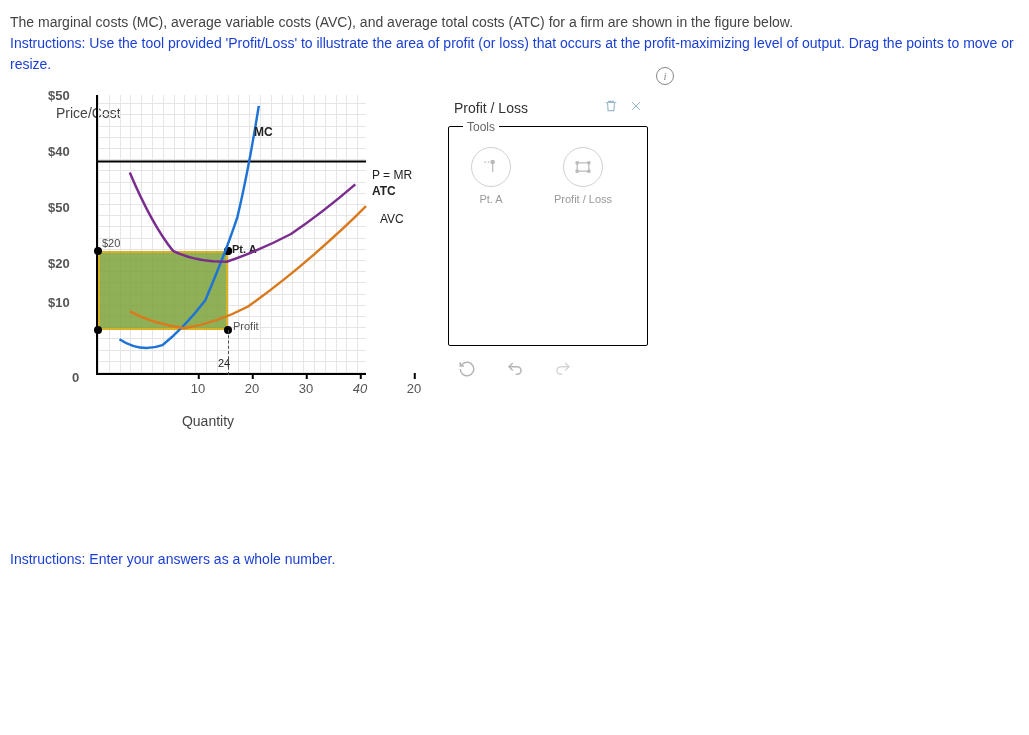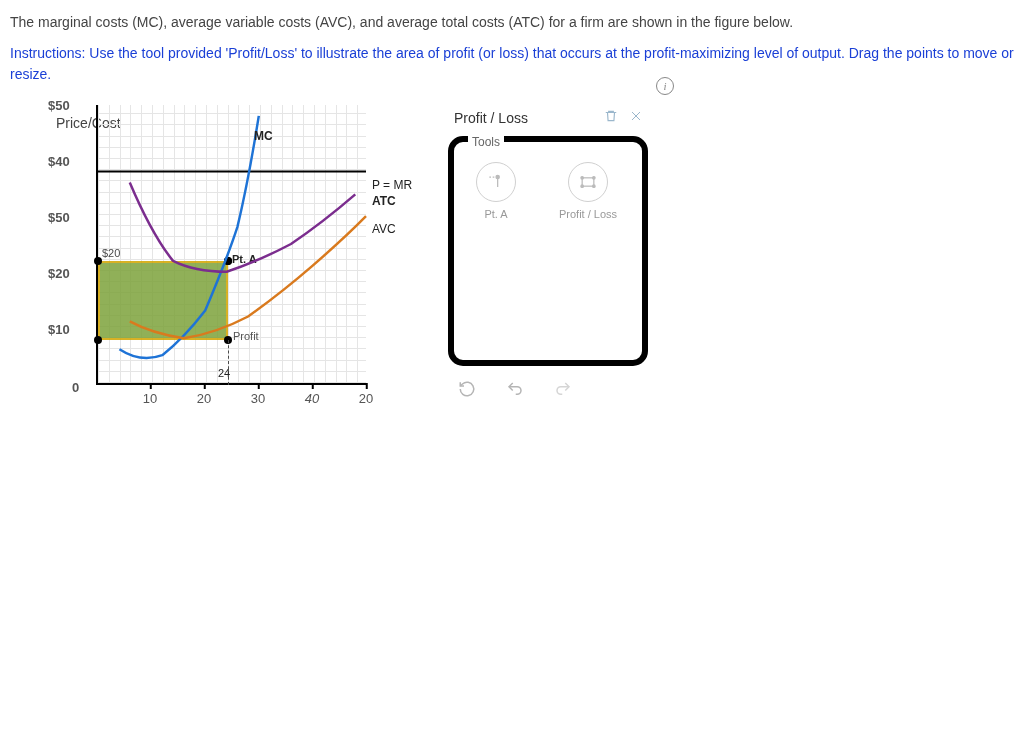--- a/index.html
+++ b/index.html
@@ -4,21 +4,21 @@
 <style>
   * { box-sizing: border-box; margin: 0; padding: 0; }
   body {
     font-family: Arial, Helvetica, sans-serif;
     font-size: 14px;
     color: #333;
     padding: 12px 10px;
     width: 1029px;
     background: #fff;
   }
-  .intro { color: #444; margin-bottom: 10px; line-height: 1.5; }
+  .intro { color: #444; line-height: 1.5; }
   .instructions-blue {
     color: #1a3fd6;
     margin-bottom: 6px;
     line-height: 1.5;
   }
   .instructions-blue b { font-weight: normal; }
 
   .canvas-row {
     display: flex;
     align-items: flex-start;
@@ -74,21 +74,21 @@
     top: 0;
     width: 270px;
     height: 280px;
     border-left: 2px solid #000;
     border-bottom: 2px solid #000;
     background-image:
       repeating-linear-gradient(to right, #e5e5e5 0, #e5e5e5 1px, transparent 1px, transparent 10.8px),
       repeating-linear-gradient(to top, #e5e5e5 0, #e5e5e5 1px, transparent 1px, transparent 11.2px);
   }
   .ytick { position: absolute; left: 10px; width: 40px; font-size: 13px; color:#555;font-weight:bold; }
-  .xtick { position: absolute; top: 286px; font-size: 13px; color:#555; text-align:center; transform:translateX(-50%);}
+  .xtick { position: absolute; top: 286px; font-size: 13px; color:#555; text-align:center; transform:translateX(-50%);margin-left:48px;}
   .xtick::before { content:""; position:absolute; top:-8px; left:50%; width:0; height:6px; border-left:2px solid #000;}
 
   
   .profit-rect {
     position: absolute;
     background: #7da33b;
     opacity: 0.85;
     border: 2px solid #d2a400;
   }
   .handle {
@@ -124,22 +124,22 @@
     display:flex;
     justify-content: space-between;
     align-items:center;
     padding: 4px 6px 10px 6px;
     font-size: 14px;
     color:#333;
   }
   .panel-title .icons { display:flex; gap:12px; }
   .panel-title .ico { color:#9bb7cc; font-size:14px; }
   .tool-fieldset {
-    border: 6px solid #000000;
-    border-radius: 15px;
+    border: 1px solid #000000;
+    border-radius: 2px;
     padding: 12px 5px 140px 10px;
   }
   .tool-fieldset .legend {
     font-size: 12px;
     color:#666;
     background:#fff;
     padding:0 4px;
     position:relative;
     top:-21px;
     left:4px;
@@ -203,21 +203,21 @@
   <span class="info-icon">i</span>
 
   <div class="chart-wrap">
     <div class="y-title">Price/Cost</div>
     <div class="chart-area">
 
       <div class="ytick" style="top:-7px;"><span>$50</span></div>
       <div class="ytick" style="top:49px;"><span>$40</span></div>
       <div class="ytick" style="top:105px;"><span>$50</span></div>
       <div class="ytick" style="top:161px;"><span>$20</span></div>
-      <div class="ytick" style="top:217px;"><span>$10</span></div>
+      <div class="ytick" style="top:200px;"><span>$10</span></div>
       <div class="ytick" style="top:275px; left:34px;"><span>0</span></div>
 
       <div class="xtick" style="left:112px;">10</div>
       <div class="xtick" style="left:166px;">20</div>
       <div class="xtick" style="left:220px;">30</div>
       <div class="xtick" style="left:274px;font-style:italic;">40</div>
       <div class="xtick" style="left:328px;">20</div>
 
       <div class="plot">
 
@@ -241,25 +241,26 @@
 
           <path d="M21.6,246 Q43,260 64.8,252 Q86.4,235 108,207 Q129.6,156 140.4,123 Q151.2,78 162,11" stroke="#1e73d6" stroke-width="2.5" fill="none"></path>
 
           <path d="M32,78 Q54,130 75.6,157 Q97.2,168 129.6,168 Q162,157 194.4,140 Q226.8,118 259.2,90" stroke="#7b2d8e" stroke-width="2.5" fill="none"></path>
 
           <path d="M32,218 Q54,230 86.4,235 Q118.8,230 151.2,213 Q183.6,190 216,162 Q248.4,134 270,112" stroke="#d97a1e" stroke-width="2.5" fill="none"></path>
         </svg>
 
       </div>
 
-      <div class="curve-label" style="left:216px; top:24px;">MC</div>
+      <div class="curve-label" style="left:216px; top:30px;">MC</div>
       <div class="curve-label" style="left:334px; top:73px; font-weight:normal;">P = MR</div>
       <div class="curve-label" style="left:334px; top:89px; font-weight:bold;">ATC</div>
-      <div class="curve-label" style="left:334px; top:117px; font-weight:normal;">AVC</div>
+      <div class="curve-label" style="left:342px; top:117px; font-weight:normal;">AVC</div>
     </div>
+    <div class="x-title">Quantity</div>
   </div>
 
   <div class="panel">
     <div class="panel-title">
       <span>Profit / Loss</span>
       <span class="icons">
         <span class="ico">
           <svg width="14" height="14" viewBox="0 0 24 24" fill="none" stroke="#9bb7cc" stroke-width="2">
               <path d="M3 6h18M8 6V4h8v2M6 6l1 14h10l1-14"></path>
             </svg>
@@ -316,13 +317,16 @@
             <path d="M15 14l5-5-5-5"></path>
             <path d="M20 9H9a5 5 0 0 0 0 10h2"></path>
           </svg>
       </span>
     </div>
   </div>
 
 </div>
 
 <div class="answer-block">
+  <p class="instructions-blue">
+    <b>Instructions</b><span>: Enter your answers as a whole number.</span>
+  </p>
 </div>
 
 </body></html>

